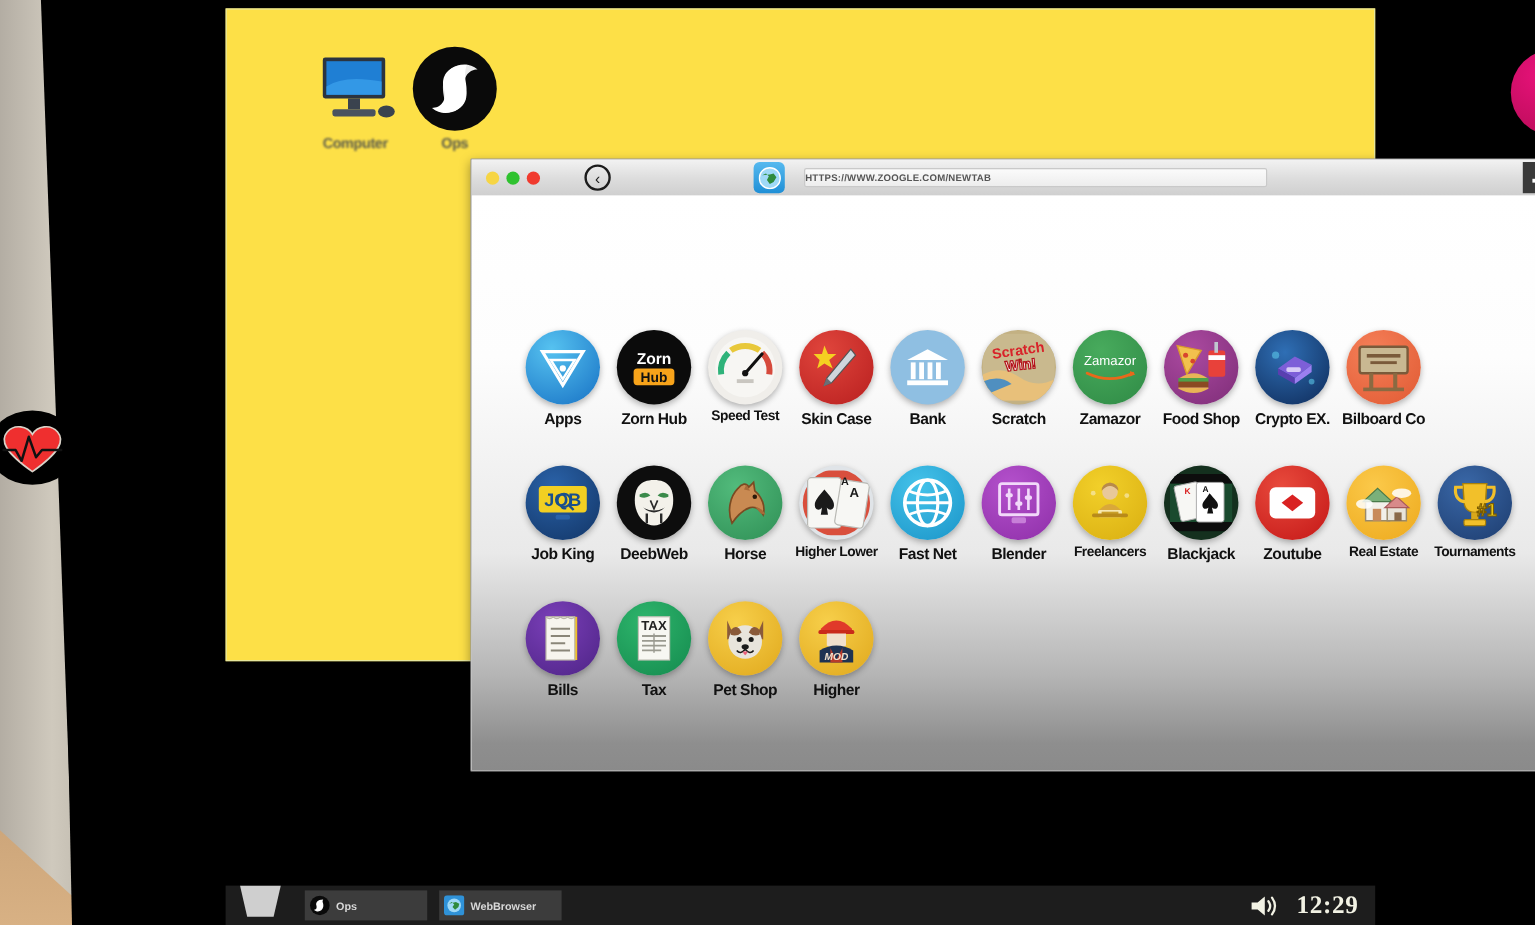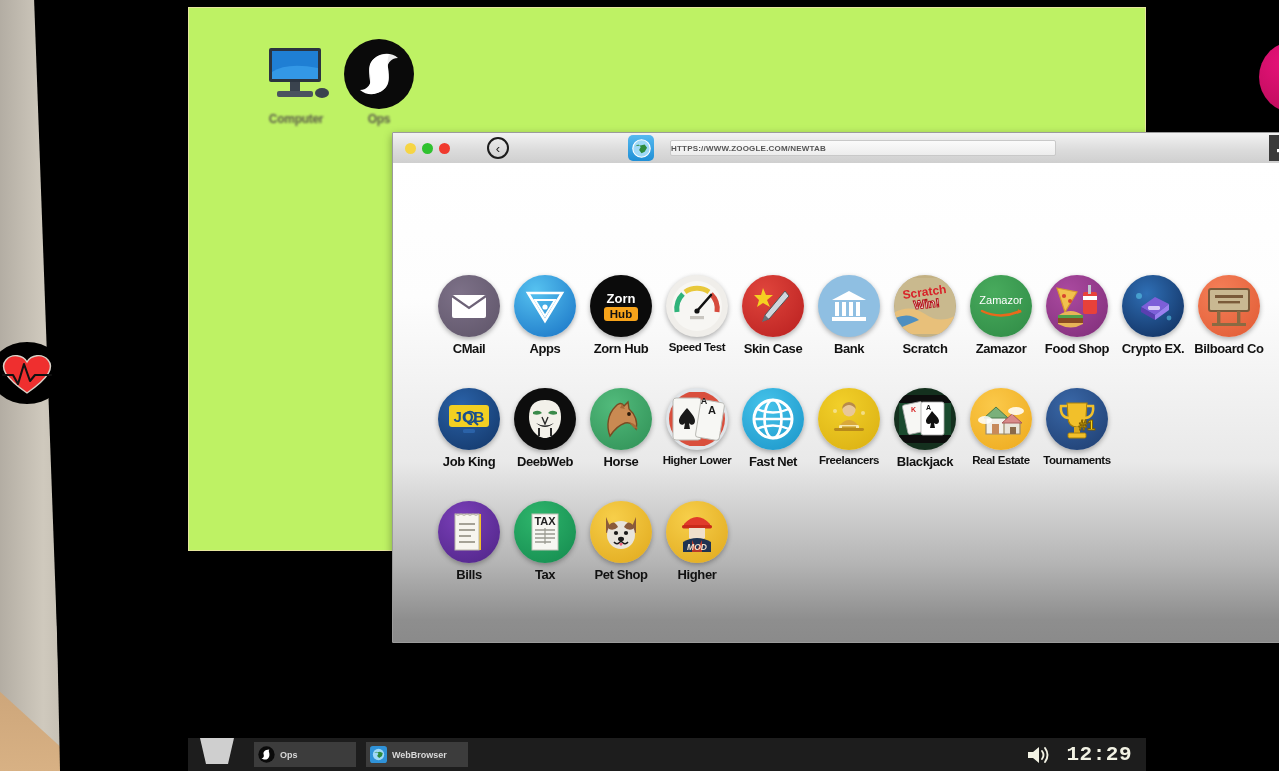--- a/index.html
+++ b/index.html
@@ -35,21 +35,21 @@
   
   #heart-badge {
     position:absolute; left:-10px; top:342px; width:74px; height:62px;
     background:#000; border-radius:50%;
     display:flex; align-items:center; justify-content:center;
   }
 
   
   #desktop {
     position:absolute; left:188px; top:7px; width:958px; height:544px;
-    background:#bef264;
+    background:#fde047;
     border:1px solid #e6e69d;
     padding-left:34px;
   }
 
   .desk-icon { position:absolute; width:90px; text-align:center; cursor:pointer; }
   .desk-icon .glyph { height:72px; display:flex; align-items:flex-end; justify-content:center; }
   .desk-icon .cap {
     font-size:12px; color:#5c5c4a; font-weight:bold; margin-top:2px;
     filter:blur(0.9px); letter-spacing:-0.3px; white-space:nowrap;
   }
@@ -142,21 +142,21 @@
     height:25px; background:#3c3c3c; display:flex; align-items:center;
     padding:0 8px 0 4px; margin-left:10px; cursor:pointer; min-width:102px;
   }
   .taskitem .tl {
     font-size:9px; color:#d8d8d8; font-weight:bold; margin-left:5px;
     filter:blur(.55px); white-space:nowrap;
   }
   #tray { margin-left:auto; display:flex; align-items:center; padding-right:14px; }
   #clock {
     font-size:21px; font-weight:bold; color:#f2f2e4; margin-left:13px;
-    font-family:Liberation Mono, monospace; letter-spacing:.5px;
+    font-family:Liberation Serif, serif; letter-spacing:.5px;
   }
 </style>
 </head>
 <body>
 
 <div id="room">
   <div id="wall-left"></div>
   <div id="wall-slab"></div>
   <div id="floor"></div>
   <div id="bezel"></div>
@@ -235,29 +235,20 @@
         </svg>
       </div>
 
     </div>
 
     <div id="viewport">
       <div id="grid">
 
         <div class="row">
 
-          <div class="tile">
-            <div class="circle" style="background:radial-gradient(circle at 36% 30%,#7d7188,#5e5468);">
-              <svg width="36" height="27" viewBox="0 0 36 27" aria-hidden="true">
-                <rect x="1" y="2" width="34" height="23" rx="2" fill="#fff"></rect>
-                <path d="M1 3 L18 15 L35 3" fill="none" stroke="#6d6277" stroke-width="2.2"></path>
-              </svg>
-            </div>
-            <div class="lbl">CMail</div>
-          </div>
 
           <div class="tile">
             <div class="circle" style="background:radial-gradient(circle at 35% 25%,#56c2f0,#1771c4);">
               <svg width="40" height="36" viewBox="0 0 40 36" aria-hidden="true">
                 <path d="M3 5 L37 5 L20 33 Z" fill="none" stroke="#fff" stroke-width="2.6"></path>
                 <path d="M10 12 L30 12 L20 28 Z" fill="none" stroke="#fff" stroke-width="2"></path>
                 <circle cx="20" cy="19" r="2.6" fill="#fff"></circle>
               </svg>
             </div>
             <div class="lbl">Apps</div>
@@ -446,20 +437,35 @@
                 <circle cx="22" cy="22" r="19" fill="none" stroke="#fff" stroke-width="3"></circle>
                 <ellipse cx="22" cy="22" rx="8.5" ry="19" fill="none" stroke="#fff" stroke-width="2.6"></ellipse>
                 <line x1="3" y1="22" x2="41" y2="22" stroke="#fff" stroke-width="2.6"></line>
                 <path d="M6 12 Q22 19 38 12" fill="none" stroke="#fff" stroke-width="2.4"></path>
                 <path d="M6 32 Q22 25 38 32" fill="none" stroke="#fff" stroke-width="2.4"></path>
               </svg>
             </div>
             <div class="lbl">Fast Net</div>
           </div>
 
+          <div class="tile">
+            <div class="circle" style="background:radial-gradient(circle at 38% 28%,#b451cc,#8e2fa8);">
+              <svg width="44" height="42" viewBox="0 0 44 42" aria-hidden="true">
+                <rect x="6" y="5" width="32" height="26" rx="2" fill="none" stroke="#f2d9fa" stroke-width="2.4"></rect>
+                <line x1="14" y1="9" x2="14" y2="27" stroke="#f2d9fa" stroke-width="2.2"></line>
+                <line x1="22" y1="9" x2="22" y2="27" stroke="#f2d9fa" stroke-width="2.2"></line>
+                <line x1="30" y1="9" x2="30" y2="27" stroke="#f2d9fa" stroke-width="2.2"></line>
+                <rect x="11" y="13" width="6" height="3.4" rx="1.4" fill="#f2d9fa"></rect>
+                <rect x="19" y="20" width="6" height="3.4" rx="1.4" fill="#f2d9fa"></rect>
+                <rect x="27" y="15" width="6" height="3.4" rx="1.4" fill="#f2d9fa"></rect>
+                <rect x="16" y="33" width="12" height="5" rx="1.4" fill="#c77fd8"></rect>
+              </svg>
+            </div>
+            <div class="lbl">Blender</div>
+          </div>
 
           <div class="tile sm">
             <div class="circle" style="background:radial-gradient(circle at 38% 28%,#f2d02a,#d9ae10);">
               <svg width="48" height="44" viewBox="0 0 48 44" aria-hidden="true">
                 <circle cx="24" cy="13" r="6.5" fill="#e8c89a"></circle>
                 <path d="M17 12 Q24 4 31 12 Q31 6 24 5 Q17 6 17 12 Z" fill="#b88a4a"></path>
                 <path d="M15 28 Q24 18 33 28 L33 31 L15 31 Z" fill="#d9a83a"></path>
                 <rect x="14" y="28" width="20" height="6" rx="1.4" fill="#f7e8b0"></rect>
                 <rect x="17" y="29.4" width="14" height="3.4" fill="#c9a02a"></rect>
                 <rect x="9" y="31" width="30" height="3" rx="1.4" fill="#b88a1a"></rect>
@@ -479,20 +485,29 @@
                 <rect x="6" y="8" width="20" height="30" rx="2" fill="#f7f7f4" stroke="#aaa" stroke-width=".8" transform="rotate(-12 16 23)"></rect>
                 <text x="12" y="17" font-family="Liberation Sans, sans-serif" font-size="7" font-weight="bold" fill="#d82020">K</text>
                 <rect x="22" y="7" width="23" height="33" rx="2" fill="#fff" stroke="#aaa" stroke-width=".8"></rect>
                 <text x="27" y="15" font-family="Liberation Sans, sans-serif" font-size="7" font-weight="bold" fill="#111">A</text>
                 <path d="M33 16 C37 21 40 23 40 26 C40 29 37 30 35 28 L36 33 L31 33 L32 28 C30 30 27 29 27 26 C27 23 30 21 33 16 Z" fill="#111"></path>
               </svg>
             </div>
             <div class="lbl">Blackjack</div>
           </div>
 
+          <div class="tile">
+            <div class="circle" style="background:radial-gradient(circle at 36% 28%,#e84a3c,#c41717);">
+              <svg width="42" height="30" viewBox="0 0 42 30" aria-hidden="true">
+                <rect x="2" y="2" width="38" height="26" rx="5" fill="#fff"></rect>
+                <path d="M21 8 L30 15 L21 22 L12 15 Z" fill="#d92121"></path>
+              </svg>
+            </div>
+            <div class="lbl">Zoutube</div>
+          </div>
 
           <div class="tile sm">
             <div class="circle" style="background:radial-gradient(circle at 38% 28%,#fbc94a,#eda91c);">
               <svg width="50" height="42" viewBox="0 0 50 42" aria-hidden="true">
                 <path d="M10 20 L20 11 L30 20 L30 36 L10 36 Z" fill="#f2f0ea" stroke="#9a8a6a" stroke-width="1.2"></path>
                 <path d="M8 20 L20 9 L32 20 Z" fill="#7ab07a" stroke="#4a7a4a" stroke-width="1"></path>
                 <rect x="16" y="26" width="7" height="10" fill="#c88a5a"></rect>
                 <path d="M28 25 L36 18 L44 25 L44 36 L28 36 Z" fill="#e8e4da" stroke="#9a8a6a" stroke-width="1.2"></path>
                 <path d="M26 25 L36 16 L46 25 Z" fill="#d88a8a" stroke="#a85a5a" stroke-width="1"></path>
                 <rect x="34" y="29" width="6" height="7" fill="#8a6a4a"></rect>

